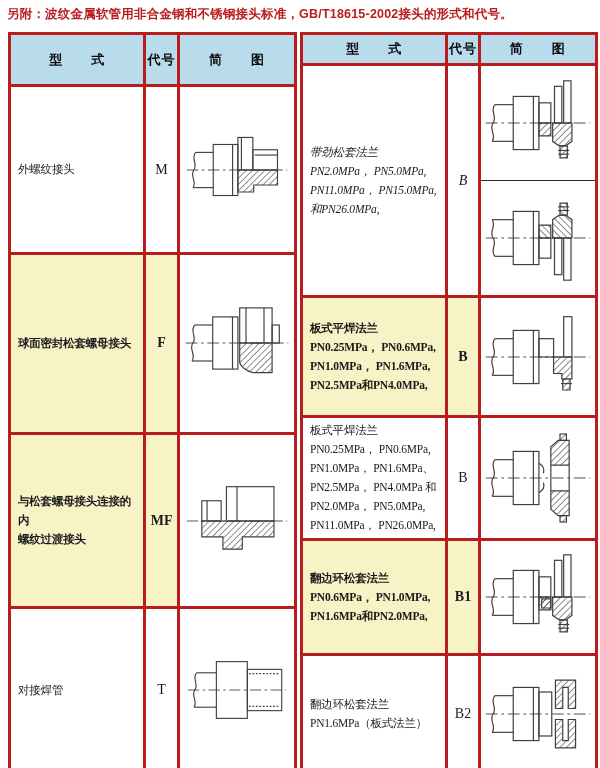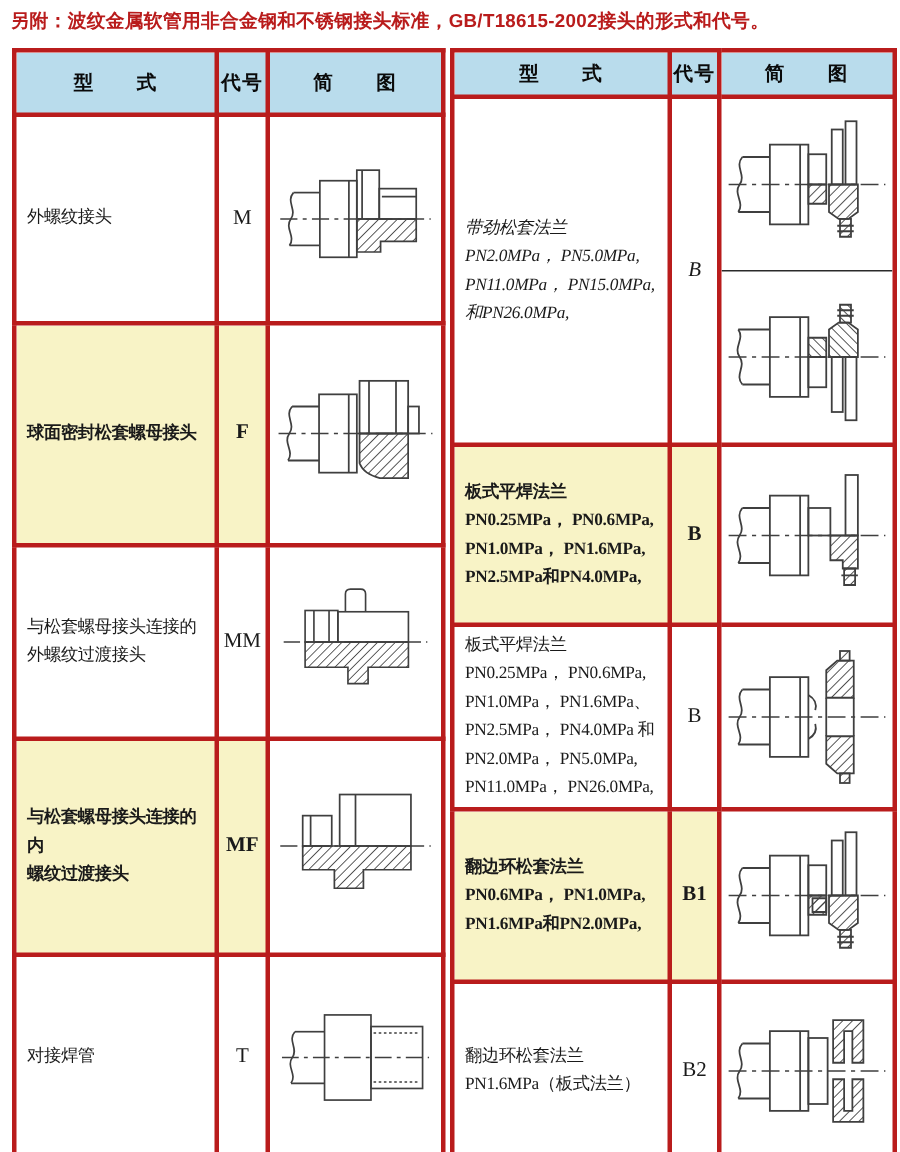--- a/index.html
+++ b/index.html
@@ -166,30 +166,20 @@
       </tr>
       <tr style="height:107px;">
         <td class="type hl">球面密封松套螺母接头</td>
         <td class="code hl">F</td>
         <td class="diag">
           <svg viewBox="0 0 120 100" width="110" height="90">
                 <use href="#dF"></use>
               </svg>
         </td>
       </tr>
-      <tr style="height:93px;">
-        <td class="type">与松套螺母接头连接的
-外螺纹过渡接头</td>
-        <td class="code">MM</td>
-        <td class="diag">
-          <svg viewBox="0 0 120 100" width="110" height="84">
-                <use href="#dMM"></use>
-              </svg>
-        </td>
-      </tr>
       <tr style="height:104px;">
         <td class="type hl">与松套螺母接头连接的内
 螺纹过渡接头</td>
         <td class="code hl">MF</td>
         <td class="diag">
           <svg viewBox="0 0 120 100" width="110" height="88">
                 <use href="#dMF"></use>
               </svg>
         </td>
       </tr>

